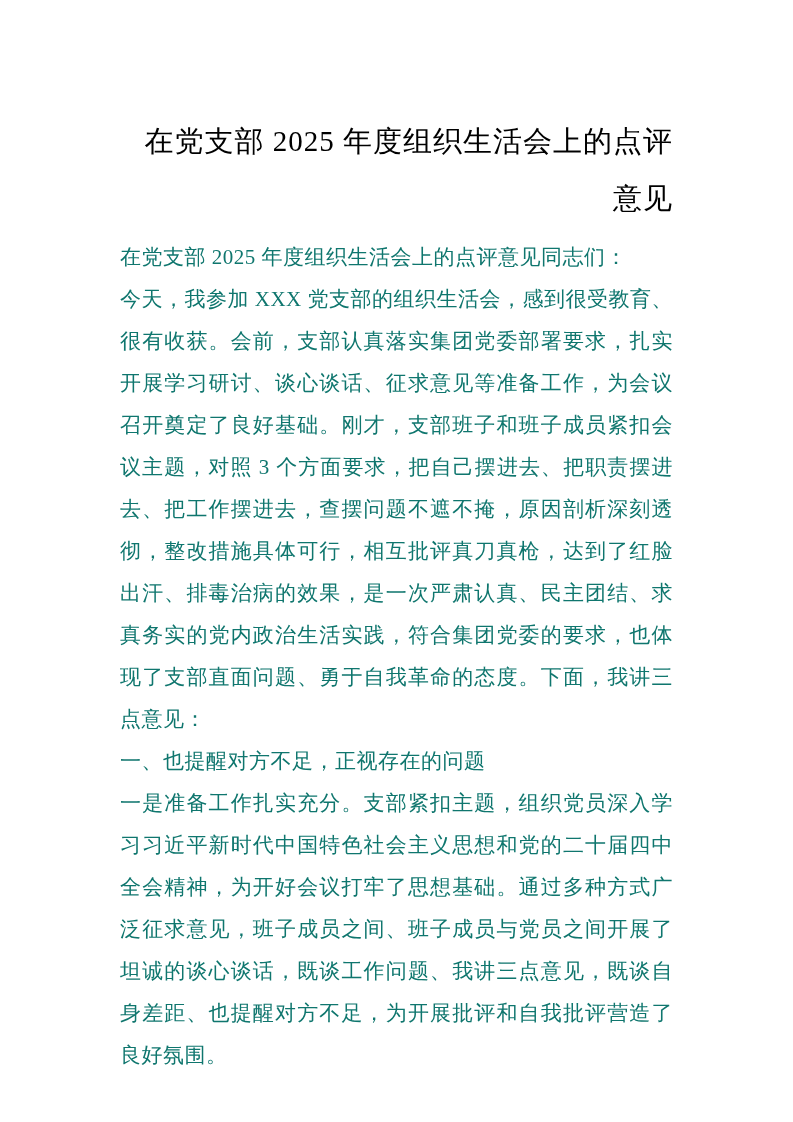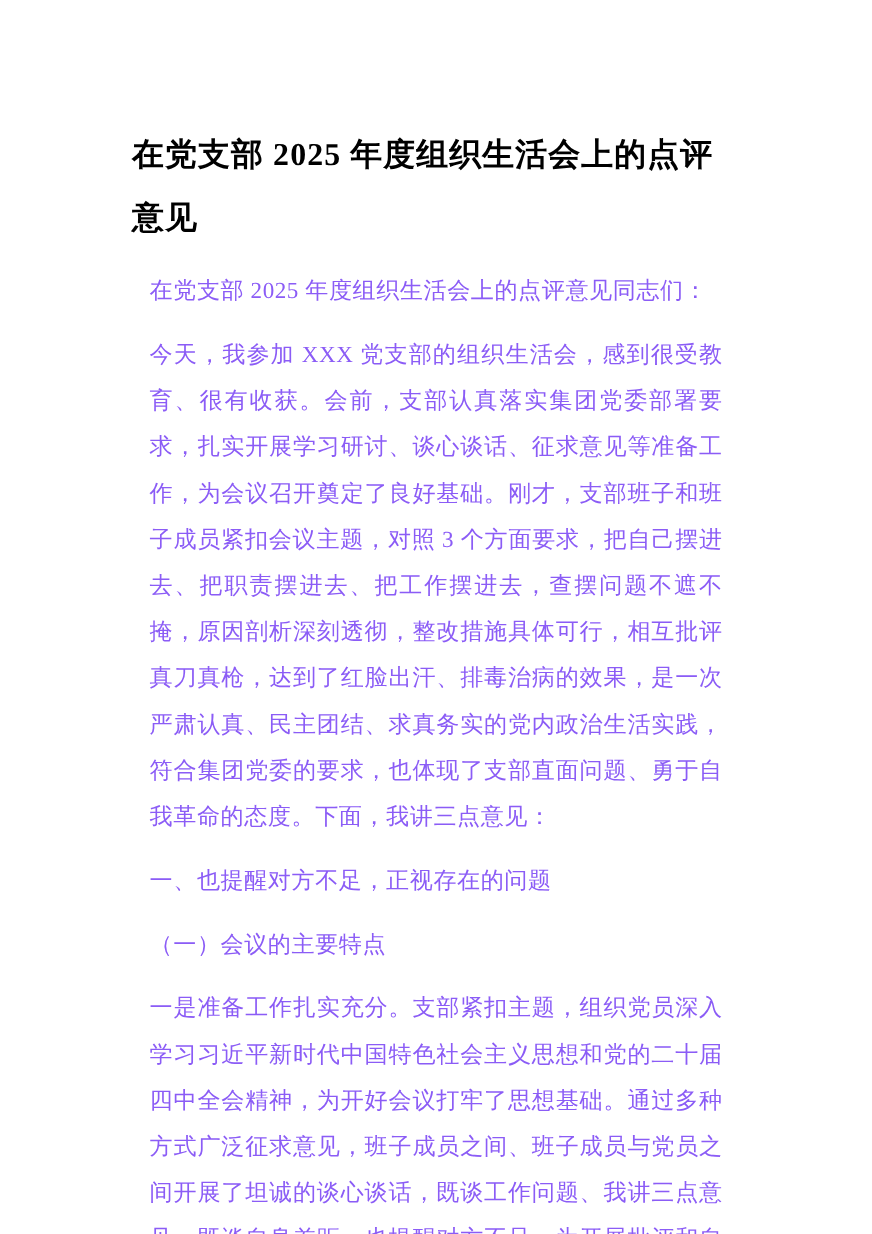--- a/index.html
+++ b/index.html
@@ -16,41 +16,40 @@
     overflow: hidden;
     box-sizing: border-box;
     padding: 113px 120px 0 120px;
     color: #000000;
     font-family: "Liberation Serif", "DejaVu Serif", serif;
   }
   .doc-title {
     margin: 0 0 9px 0;
     font-size: 29px;
     line-height: 57px;
-    font-weight: bold;
-    text-align: left;
+    font-weight: normal;
+    text-align: right;
     letter-spacing: 1px;
     color: #000000;
   }
   .doc-body p {
-    margin: 16px;
+    margin: 0;
     font-size: 21px;
     line-height: 42px;
     text-align: justify;
     text-justify: inter-character;
     letter-spacing: 0.5px;
-    color: #8b5cf6;
+    color: #0f766e;
     word-break: break-all;
   }
 </style>
 </head>
 <body>
 
 <div class="page">
   <h1 class="doc-title">在党支部 2025 年度组织生活会上的点评意见</h1>
   <div class="doc-body">
     <p>在党支部 2025 年度组织生活会上的点评意见同志们：</p>
     <p>今天，我参加 XXX 党支部的组织生活会，感到很受教育、很有收获。会前，支部认真落实集团党委部署要求，扎实开展学习研讨、谈心谈话、征求意见等准备工作，为会议召开奠定了良好基础。刚才，支部班子和班子成员紧扣会议主题，对照 3 个方面要求，把自己摆进去、把职责摆进去、把工作摆进去，查摆问题不遮不掩，原因剖析深刻透彻，整改措施具体可行，相互批评真刀真枪，达到了红脸出汗、排毒治病的效果，是一次严肃认真、民主团结、求真务实的党内政治生活实践，符合集团党委的要求，也体现了支部直面问题、勇于自我革命的态度。下面，我讲三点意见：</p>
     <p>一、也提醒对方不足，正视存在的问题</p>
-    <p>（一）会议的主要特点</p>
     <p>一是准备工作扎实充分。支部紧扣主题，组织党员深入学习习近平新时代中国特色社会主义思想和党的二十届四中全会精神，为开好会议打牢了思想基础。通过多种方式广泛征求意见，班子成员之间、班子成员与党员之间开展了坦诚的谈心谈话，既谈工作问题、我讲三点意见，既谈自身差距、也提醒对方不足，为开展批评和自我批评营造了良好氛围。</p>
   </div>
 </div>
 
 </body></html>

